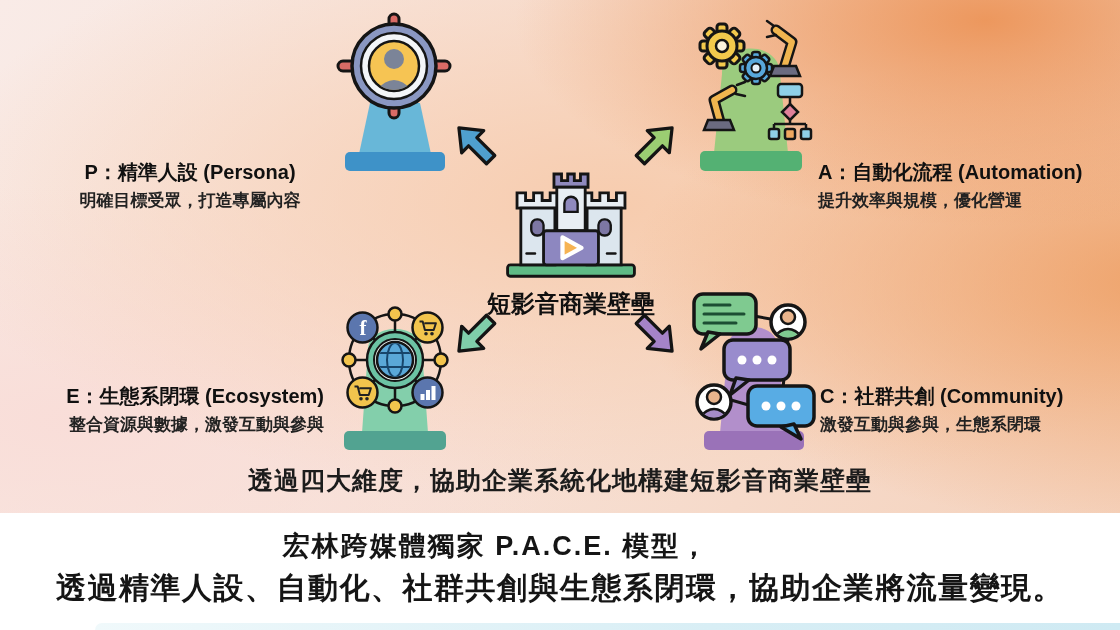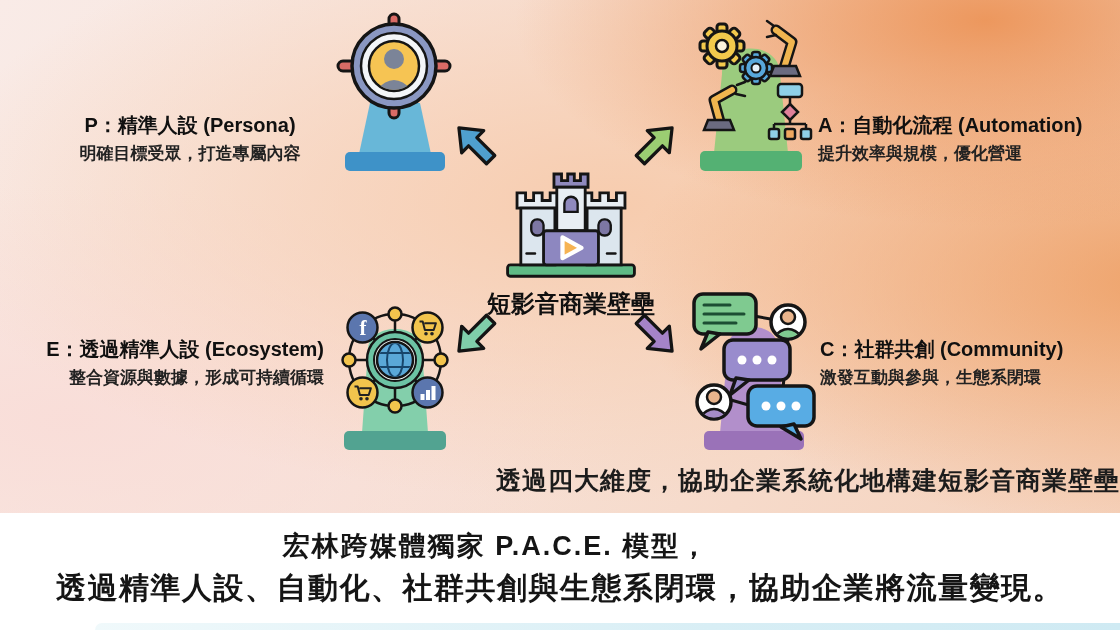--- a/index.html
+++ b/index.html
@@ -6,25 +6,25 @@
   .canvas{position:relative;width:1120px;height:630px;overflow:hidden;background:#ffffff;
           font-family:"Liberation Sans","DejaVu Sans",sans-serif;color:#1b1b1b;}
   .bg{position:absolute;left:0;top:0;width:1120px;height:513px;
       background:
         radial-gradient(42% 40% at 88% 4%,  rgba(236,148,88,0.95) 0%, rgba(236,148,88,0) 100%),
         radial-gradient(48% 48% at 104% 55%, rgba(238,158,98,0.9) 0%, rgba(238,158,98,0) 100%),
         radial-gradient(62% 58% at 55% 40%, rgba(247,203,172,0.95) 0%, rgba(247,203,172,0) 100%),
         radial-gradient(50% 46% at 6% 82%,  rgba(249,221,216,0.95) 0%, rgba(249,221,216,0) 100%),
         linear-gradient(120deg,#f9ebe7 0%,#f7e2d8 45%,#f5d2bc 100%);}
   .abs{position:absolute;}
-  .qtext{line-height:1.35;}
+  .qtext{line-height:1.35;margin-top:47px;}
   .qtitle{font-size:20px;font-weight:700;color:#101010;}
   .qsub{font-size:17px;font-weight:600;color:#222;margin-top:4px;}
   .center-label{font-size:24px;font-weight:700;text-align:center;color:#101010;}
-  .caption{left:0;top:464px;width:1120px;text-align:right;font-size:25px;font-weight:700;
+  .caption{left:0;top:464px;width:1120px;text-align:center;font-size:25px;font-weight:700;
            color:#1c1c1c;letter-spacing:1px;}
   .footer-line1{left:0;top:528px;width:992px;text-align:center;font-size:27px;font-weight:700;
            color:#151515;letter-spacing:2px;}
   .footer-line2{left:0;top:568px;width:1120px;text-align:center;font-size:30px;font-weight:700;
            color:#151515;letter-spacing:1.5px;}
   .strip{position:absolute;left:95px;right:0;bottom:0;height:7px;border-top-left-radius:9px;
          background:linear-gradient(90deg,#f0f9fb 0%,#d8eef5 60%,#cfeaf3 100%);}
   svg{display:block;}
 </style>
 </head>
@@ -126,22 +126,22 @@
     <path d="M113,88 h9" stroke="#151515" stroke-width="2.5" stroke-linecap="round"></path>
     <path d="M57,18 L57,4 L65,4 L65,11 L71.5,11 L71.5,4 L78.5,4 L78.5,11 L85,11 L85,4 L93,4 L93,18 Z" fill="#8f89bd" stroke="#151515" stroke-width="3"></path>
     <rect x="60" y="18" width="30" height="46" fill="#e8eef3" stroke="#151515" stroke-width="3"></rect>
     <path d="M68,44 v-9 a7,7 0 0 1 14,0 v9 z" fill="#8f89bd" stroke="#151515" stroke-width="2.5"></path>
     <rect x="46" y="64" width="58" height="36" rx="3" fill="#8d87c0" stroke="#151515" stroke-width="3"></rect>
     <path d="M66,71 L66,93 L86,82 Z" fill="#f6b353" stroke="#ffffff" stroke-width="4.5" stroke-linejoin="round"></path>
   </svg>
   <div class="abs center-label" style="left:455px;top:288px;width:232px;">短影音商業壁壘</div>
 
   <div class="abs qtext" style="left:24px;top:336px;width:300px;text-align:right;">
-    <div class="qtitle">E：透過精準人設 (Ecosystem)</div>
-    <div class="qsub">整合資源與數據，形成可持續循環</div>
+    <div class="qtitle">E：生態系閉環 (Ecosystem)</div>
+    <div class="qsub">整合資源與數據，激發互動與參與</div>
   </div>
   <svg class="abs" style="left:330px;top:288px;" width="130" height="165" viewBox="0 0 130 165">
     <path d="M38,62 C38,34 92,34 92,62 L98,145 L32,145 Z" fill="#83cfab"></path>
     <rect x="14" y="143" width="102" height="19" rx="5" fill="#52a391"></rect>
     <g stroke="#151515" stroke-width="2.5" fill="none">
       <circle cx="65" cy="72" r="46"></circle>
       <path d="M65,72 L32.5,39.5 M65,72 L97.5,39.5 M65,72 L32.5,104.5 M65,72 L97.5,104.5 M65,72 V26 M65,72 V118 M65,72 H19 M65,72 H111"></path>
     </g>
     <circle cx="65" cy="72" r="28" fill="#6cc3a4" stroke="#151515" stroke-width="2.5"></circle>
     <circle cx="65" cy="72" r="21" fill="#f2f7f4" stroke="#151515" stroke-width="2"></circle>

